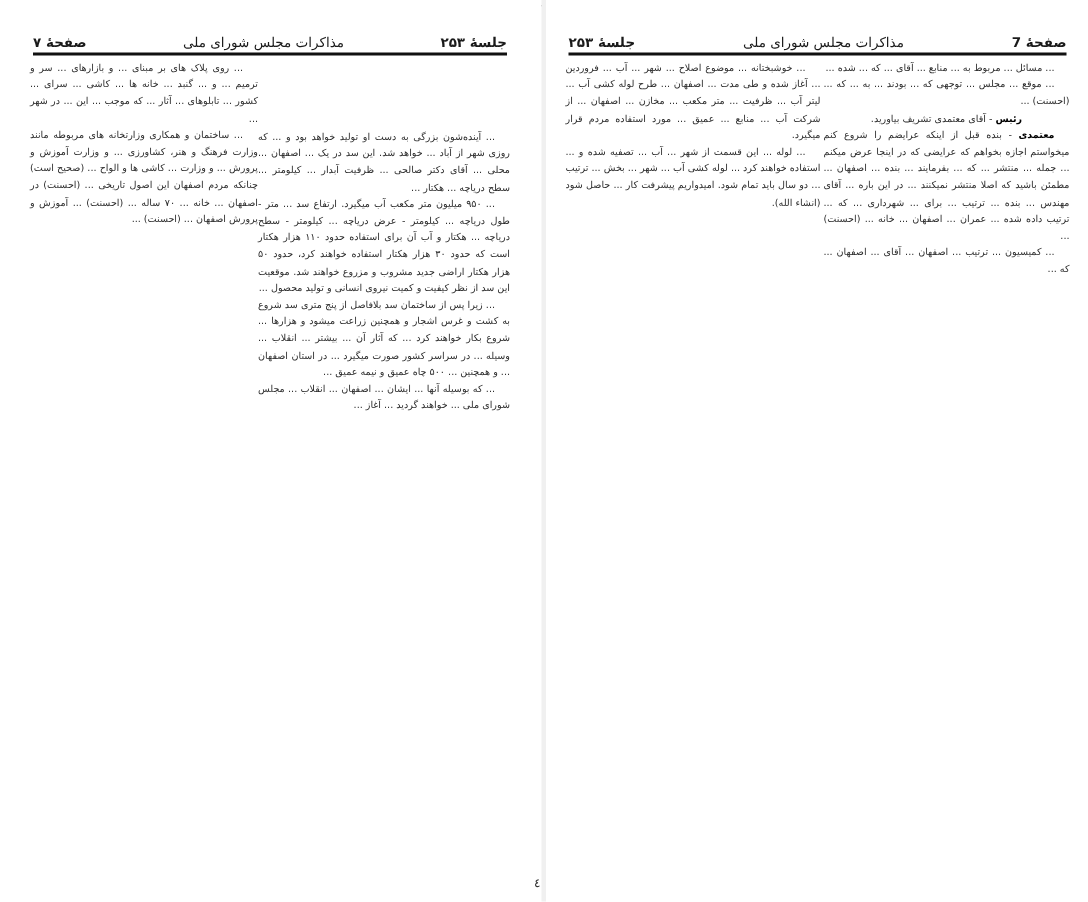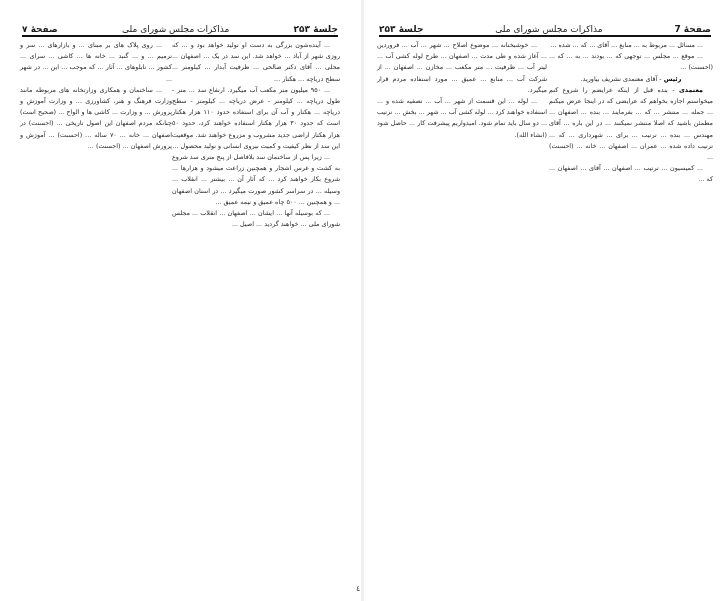--- a/index.html
+++ b/index.html
@@ -15,21 +15,21 @@
   .page.right .header { left:14px; width:332px; }
   .header .title { font-weight:normal; }
   .rule { position:absolute; top:35px; height:1.5px; background:#111; }
   .page.left .rule { left:22px; width:316px; }
   .page.right .rule { left:14px; width:332px; }
   .col { position:absolute; top:40px; direction:rtl; text-align:justify; font-size:6.4px; line-height:11.2px;
          color:#2a2a2a; letter-spacing:-0.1px; }
   .col p { margin:0; text-indent:10px; }
   .col .speaker { font-weight:bold; color:#000; }
   .col .center { text-align:center; text-indent:0; }
-  .page.left .col.c1 { left:172px; width:168px; }
+  .page.left .col.c1 { left:172px; width:168px;margin-top:46px; }
   .page.left .col.c2 { left:20px; width:152px; }
   .page.right .col.c1 { left:184px; width:164px; }
   .page.right .col.c2 { left:12px; width:170px; }
   .pageno { position:absolute; top:584px; left:356px; font-size:8px; color:#333; }
   .mark { position:absolute; top:2px; left:360px; font-size:7px; color:#555; }
 </style>
 </head>
 <body>
 
 <div class="mark">۱</div>
@@ -39,21 +39,21 @@
     <span>جلسهٔ ۲۵۳</span>
     <span class="title">مذاکرات مجلس شورای ملی</span>
     <span>صفحهٔ ۷</span>
   </div>
   <div class="rule"></div>
 
   <div class="col c1">
     <p>... آینده‌شون بزرگی به دست او تولید خواهد بود و ... که روزی شهر از آباد ... خواهد شد. این سد در یک ... اصفهان ... محلی ... آقای دکتر صالحی ... ظرفیت آبدار ... کیلومتر ... سطح دریاچه ... هکتار ...</p>
     <p>... ۹۵۰ میلیون متر مکعب آب میگیرد. ارتفاع سد ... متر - طول دریاچه ... کیلومتر - عرض دریاچه ... کیلومتر - سطح دریاچه ... هکتار و آب آن برای استفاده حدود ۱۱۰ هزار هکتار است که حدود ۳۰ هزار هکتار استفاده خواهند کرد، حدود ۵۰ هزار هکتار اراضی جدید مشروب و مزروع خواهند شد. موقعیت این سد از نظر کیفیت و کمیت نیروی انسانی و تولید محصول ...</p>
     <p>... زیرا پس از ساختمان سد بلافاصل از پنج متری سد شروع به کشت و غرس اشجار و همچنین زراعت میشود و هزارها ... شروع بکار خواهند کرد ... که آثار آن ... بیشتر ... انقلاب ... وسیله ... در سراسر کشور صورت میگیرد ... در استان اصفهان ... و همچنین ... ۵۰۰ چاه عمیق و نیمه عمیق ... </p>
-    <p>... که بوسیله آنها ... ایشان ... اصفهان ... انقلاب ... مجلس شورای ملی ... خواهند گردید ... اصیل ...</p>
+    <p>... که بوسیله آنها ... ایشان ... اصفهان ... انقلاب ... مجلس شورای ملی ... خواهند گردید ... آغاز ...</p>
   </div>
   <div class="col c2">
     <p>... روی پلاک های بر مبنای ... و بازارهای ... سر و ترمیم ... و ... گنبد ... خانه ها ... کاشی ... سرای ... کشور ... تابلوهای ... آثار ... که موجب ... این ... در شهر ...</p>
     <p>... ساختمان و همکاری وزارتخانه های مربوطه مانند وزارت فرهنگ و هنر، کشاورزی ... و وزارت آموزش و پرورش ... و وزارت ... کاشی ها و الواح ... (صحیح است) چنانکه مردم اصفهان این اصول تاریخی ... (احسنت) در اصفهان ... خانه ... ۷۰ ساله ... (احسنت) ... آموزش و پرورش اصفهان ... (احسنت) ...</p>
   </div>
 </div>
 
 <div class="gutter"></div>
 
 <div class="page right">

